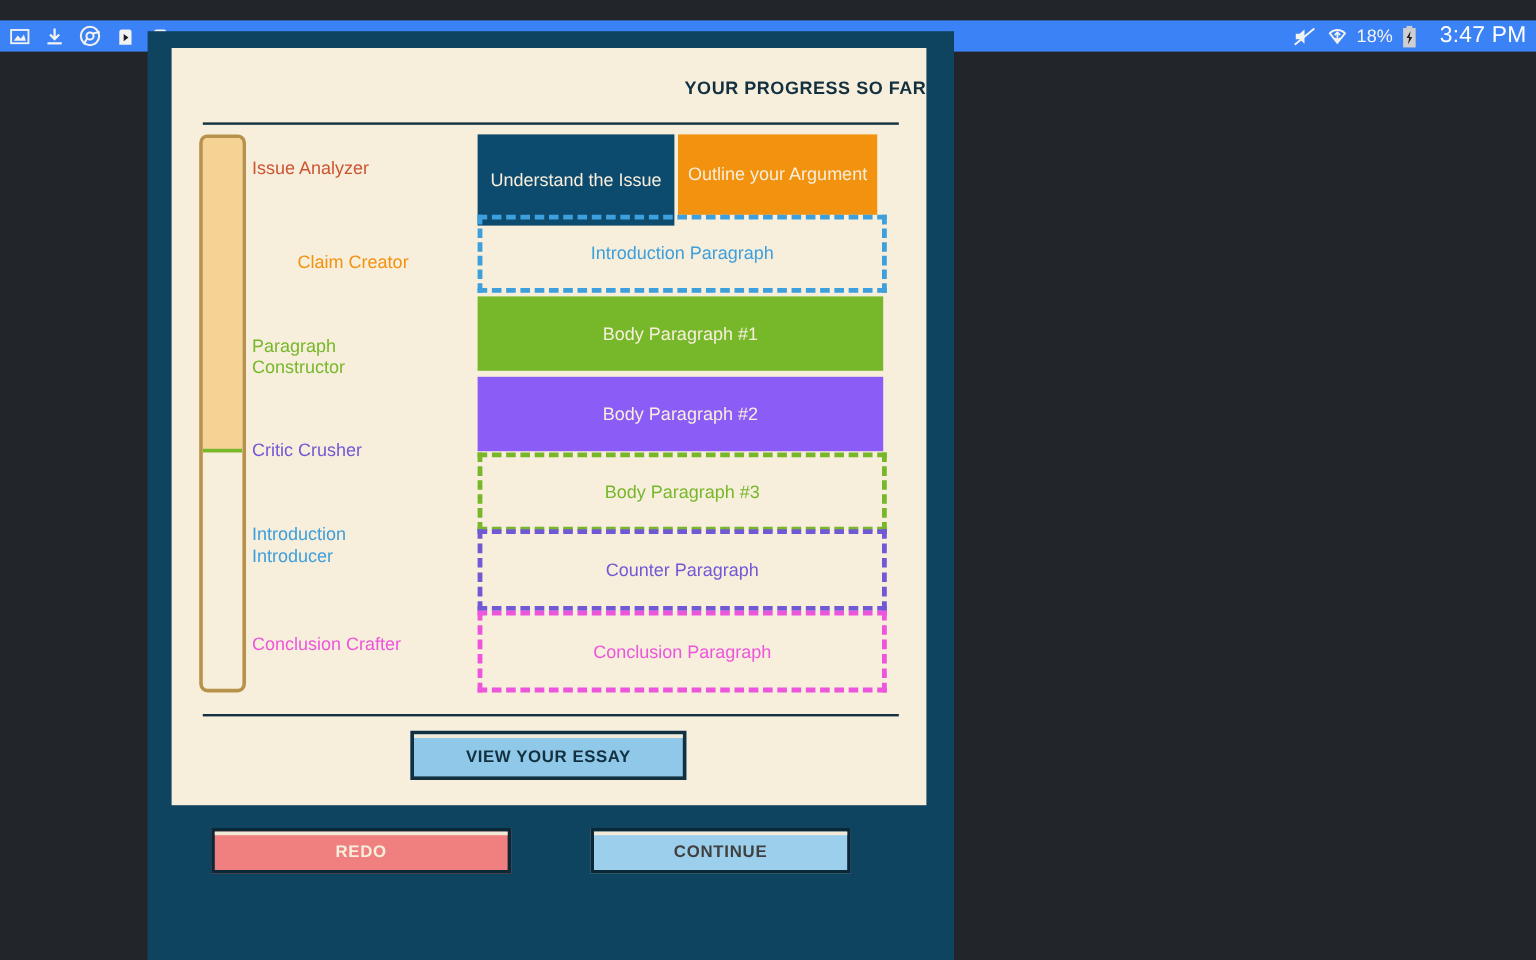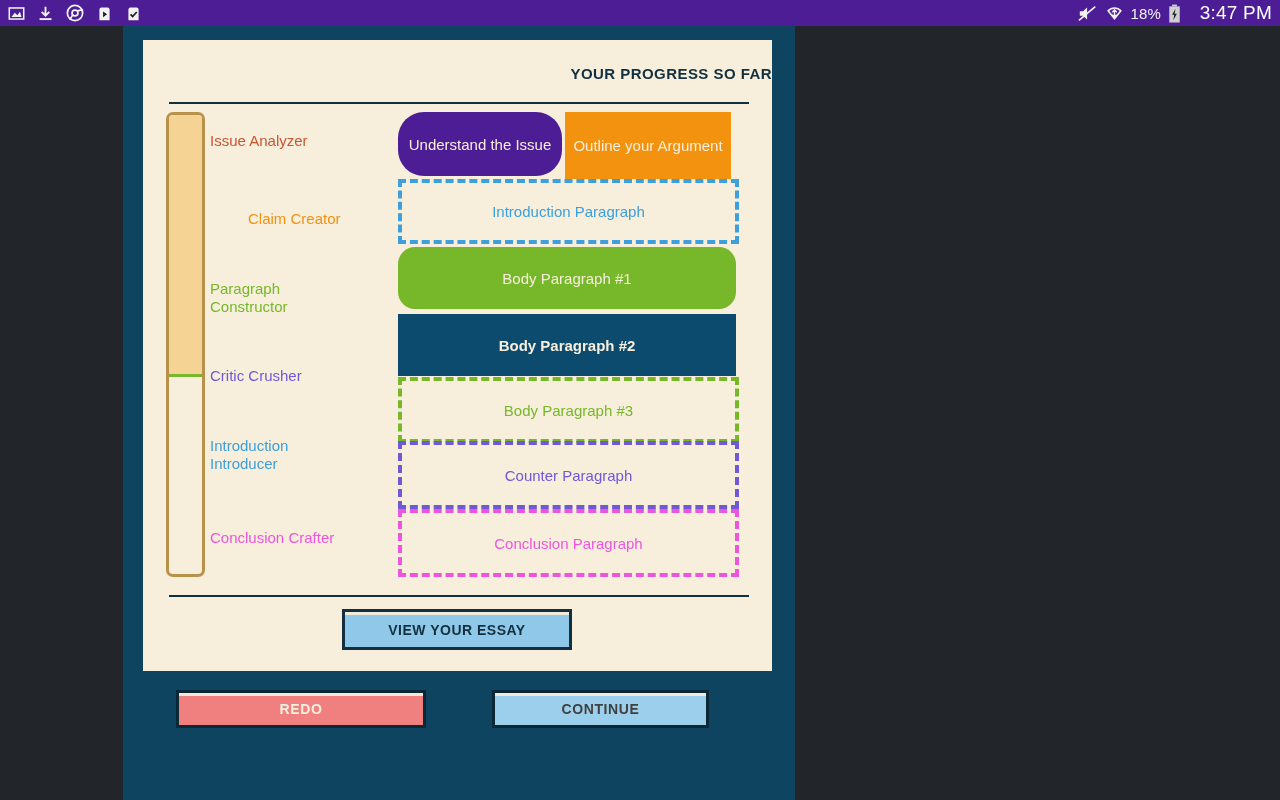--- a/index.html
+++ b/index.html
@@ -5,23 +5,23 @@
   * { box-sizing: border-box; margin: 0; padding: 0; }
   html, body {
     width: 1280px; height: 800px;
     background: #22262a;
     font-family: "Liberation Sans", sans-serif;
     overflow: hidden;
   }
 
   
   #statusbar {
-    position: absolute; top: 0; left: 0;
+    position: absolute; top: 17px; left: 0;
     width: 1280px; height: 26px;
-    background: #4c1d95;
+    background: #3b82f6;
     display: flex; align-items: center;
     padding: 0 8px;
   }
   #statusbar-left { display: flex; align-items: center; gap: 12px; }
   #statusbar-right {
     margin-left: auto;
     display: flex; align-items: center; gap: 7px;
     color: #f2f2f2;
   }
   .sicon { display: inline-block; line-height: 0; }
@@ -93,27 +93,27 @@
     display: flex; align-items: center; justify-content: center;
     text-align: center;
   }
   .block-dashed {
     position: absolute;
     display: flex; align-items: center; justify-content: center;
     font-size: 15px;
     background: transparent;
   }
 
-  #blk-understand { width: 164px; height: 64px; background: #4c1d95; border-radius: 26px; }
+  #blk-understand { width: 164px; height: 76px; background: #0c4a6e; }
   #blk-outline    { width: 166px; height: 67px; background: #f2920e; }
 
   #blk-intro   { left: 0px;  top: 67px;  width: 341px; height: 65px;
                  border: 4px dashed #3d9fdb; color: #3d9fdb; }
   #blk-body1   { left: 0px;  top: 135px; width: 338px; height: 62px; background: #76b82a; }
-  #blk-body2   { left: 0px;  top: 202px; width: 338px; height: 62px; background: #0c4a6e; font-weight: bold; }
+  #blk-body2   { left: 0px;  top: 202px; width: 338px; height: 62px; background: #8b5cf6; }
   #blk-body3   { left: 0px;  top: 265px; width: 341px; height: 66px;
                  border: 4px dashed #76b82a; color: #76b82a; }
   #blk-counter { left: 0px;  top: 329px; width: 341px; height: 68px;
                  border: 4px dashed #7159d6; color: #7159d6; }
   #blk-conclusion { left: 0px; top: 397px; width: 341px; height: 68px;
                  border: 4px dashed #ee55dd; color: #ee55dd; }
 
   
   #view-essay-button {
     position: absolute; left: 199px; top: 569px;
@@ -239,21 +239,21 @@
 
     <div id="blocks">
 
       <div class="row-top">
         <div class="block-solid" id="blk-understand">Understand the Issue</div>
         <div class="block-solid" id="blk-outline">Outline your Argument</div>
       </div>
 
       <div class="block-dashed" id="blk-intro">Introduction Paragraph</div>
 
-      <div class="block-solid" id="blk-body1" style="position:absolute;border-radius:17px;">Body Paragraph #1</div>
+      <div class="block-solid" id="blk-body1" style="position:absolute;">Body Paragraph #1</div>
 
       <div class="block-solid" id="blk-body2" style="position:absolute;">Body Paragraph #2</div>
 
       <div class="block-dashed" id="blk-body3">Body Paragraph #3</div>
 
       <div class="block-dashed" id="blk-counter">Counter Paragraph</div>
 
       <div class="block-dashed" id="blk-conclusion">Conclusion Paragraph</div>
     </div>
 

